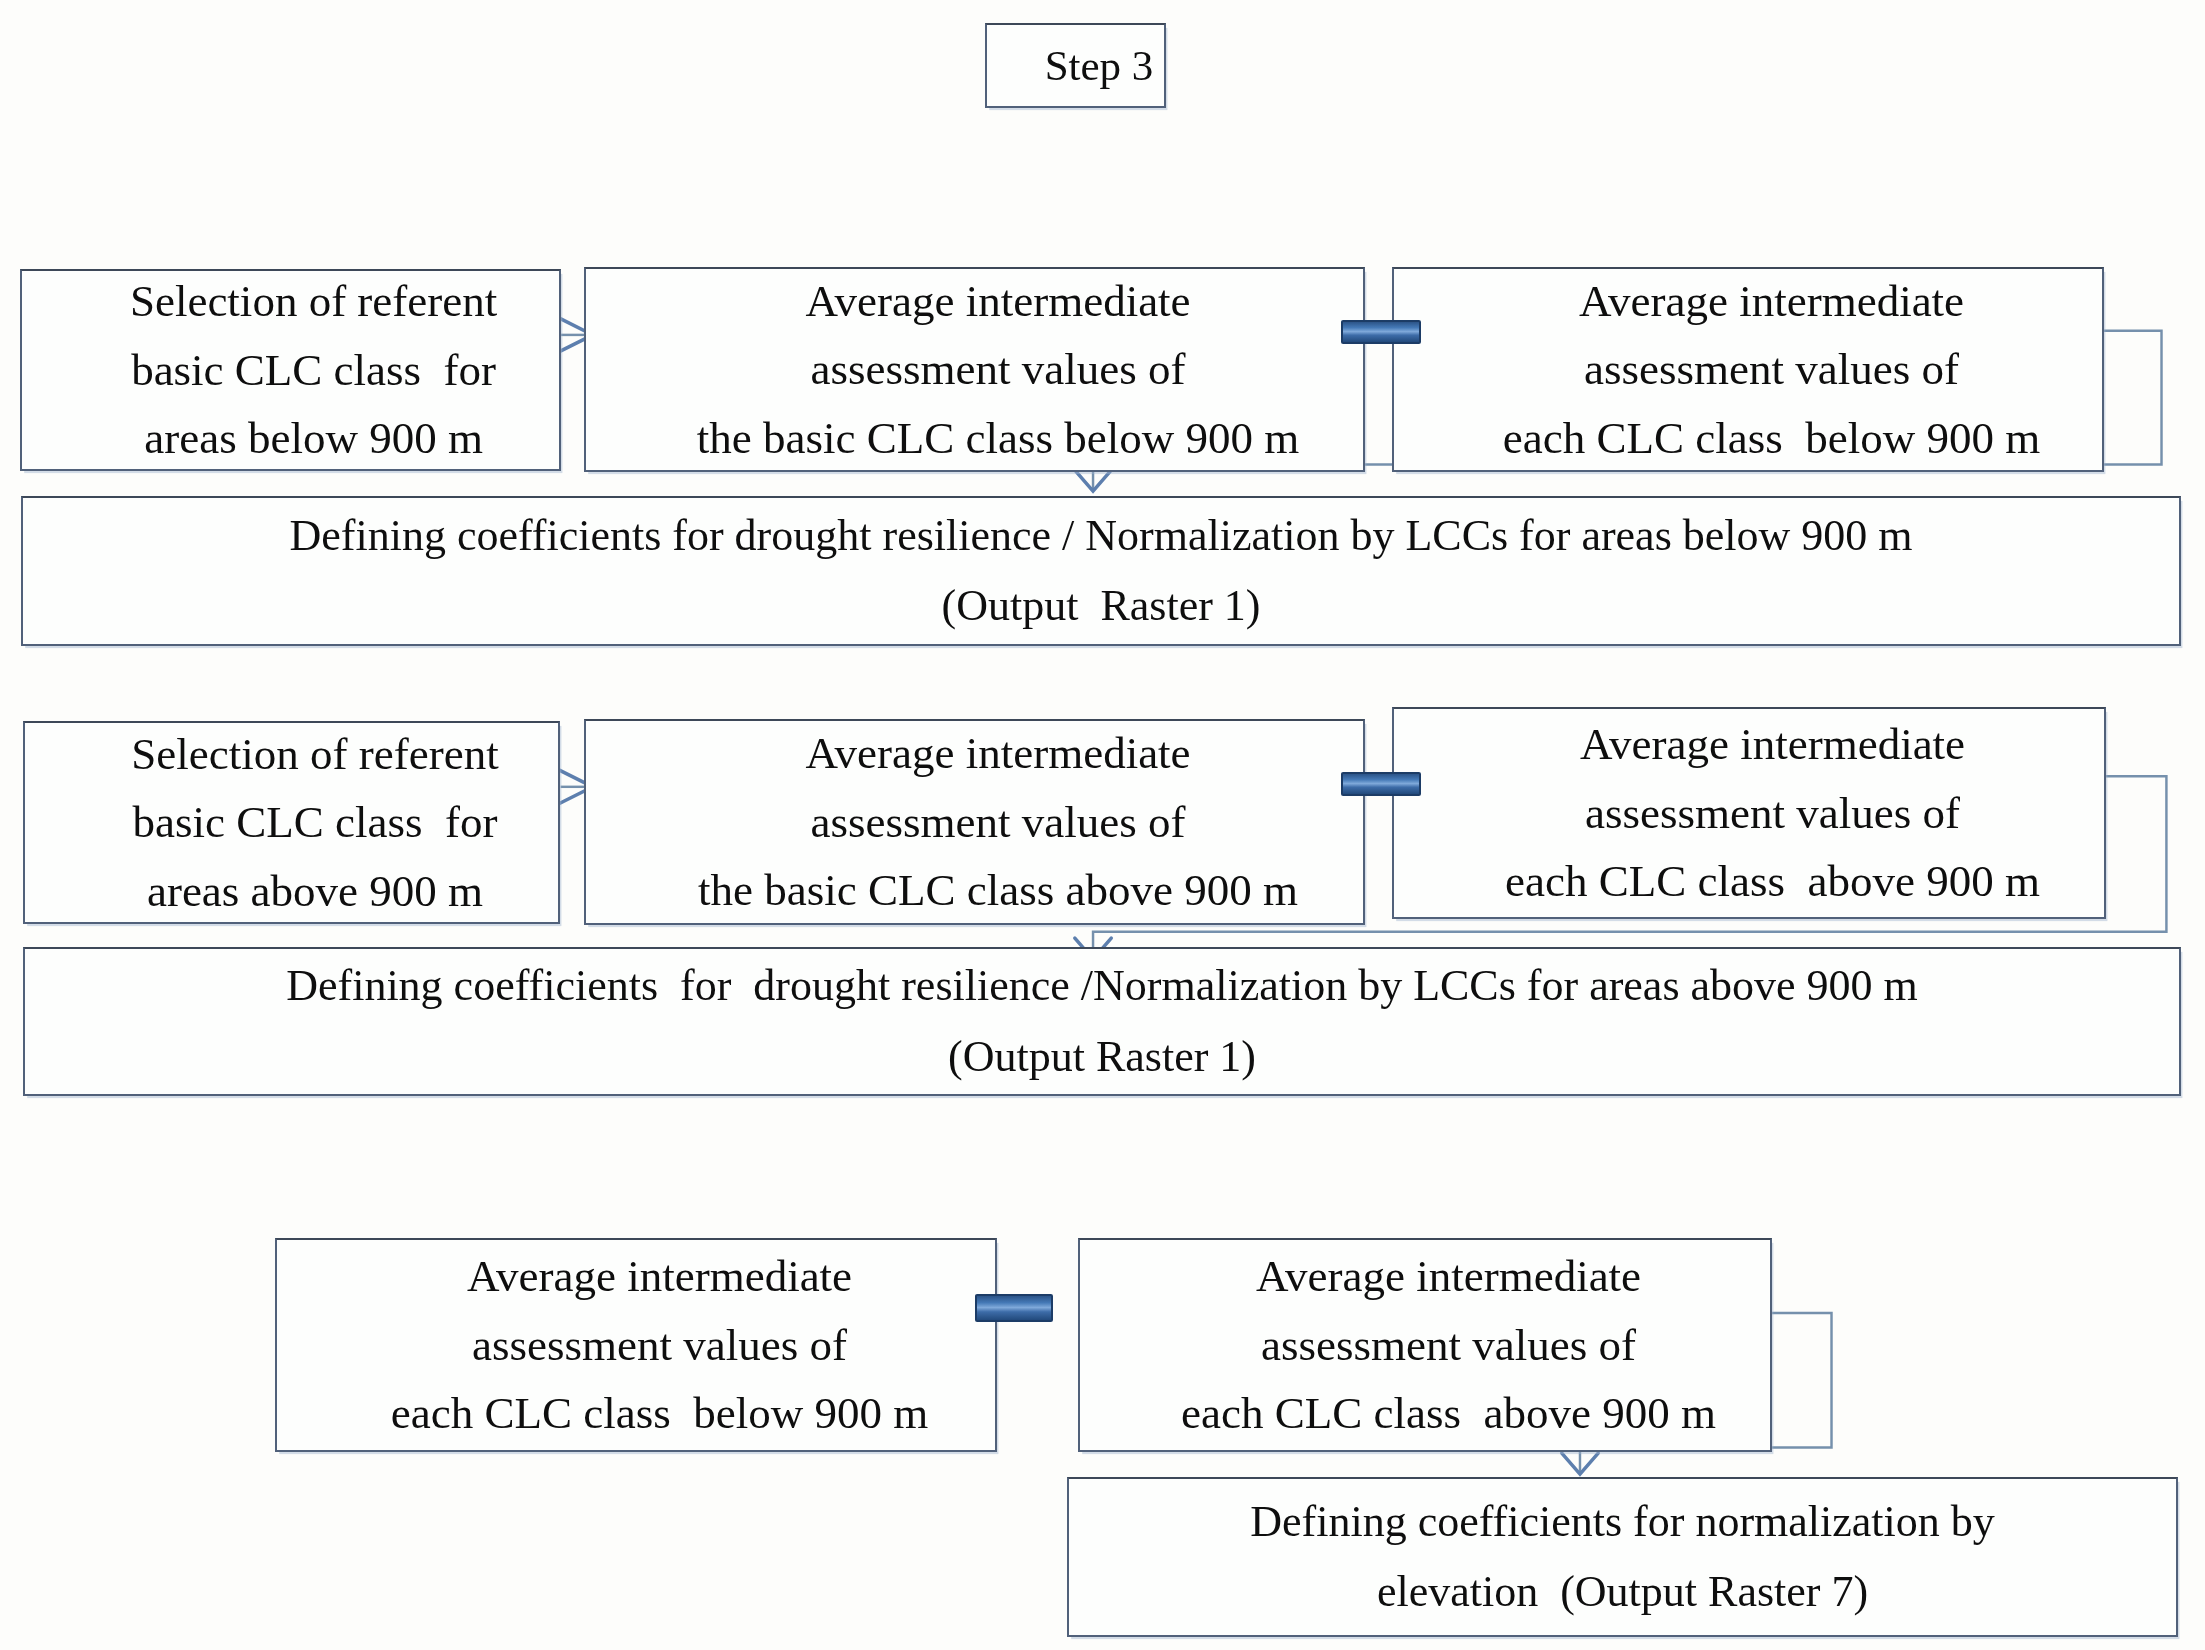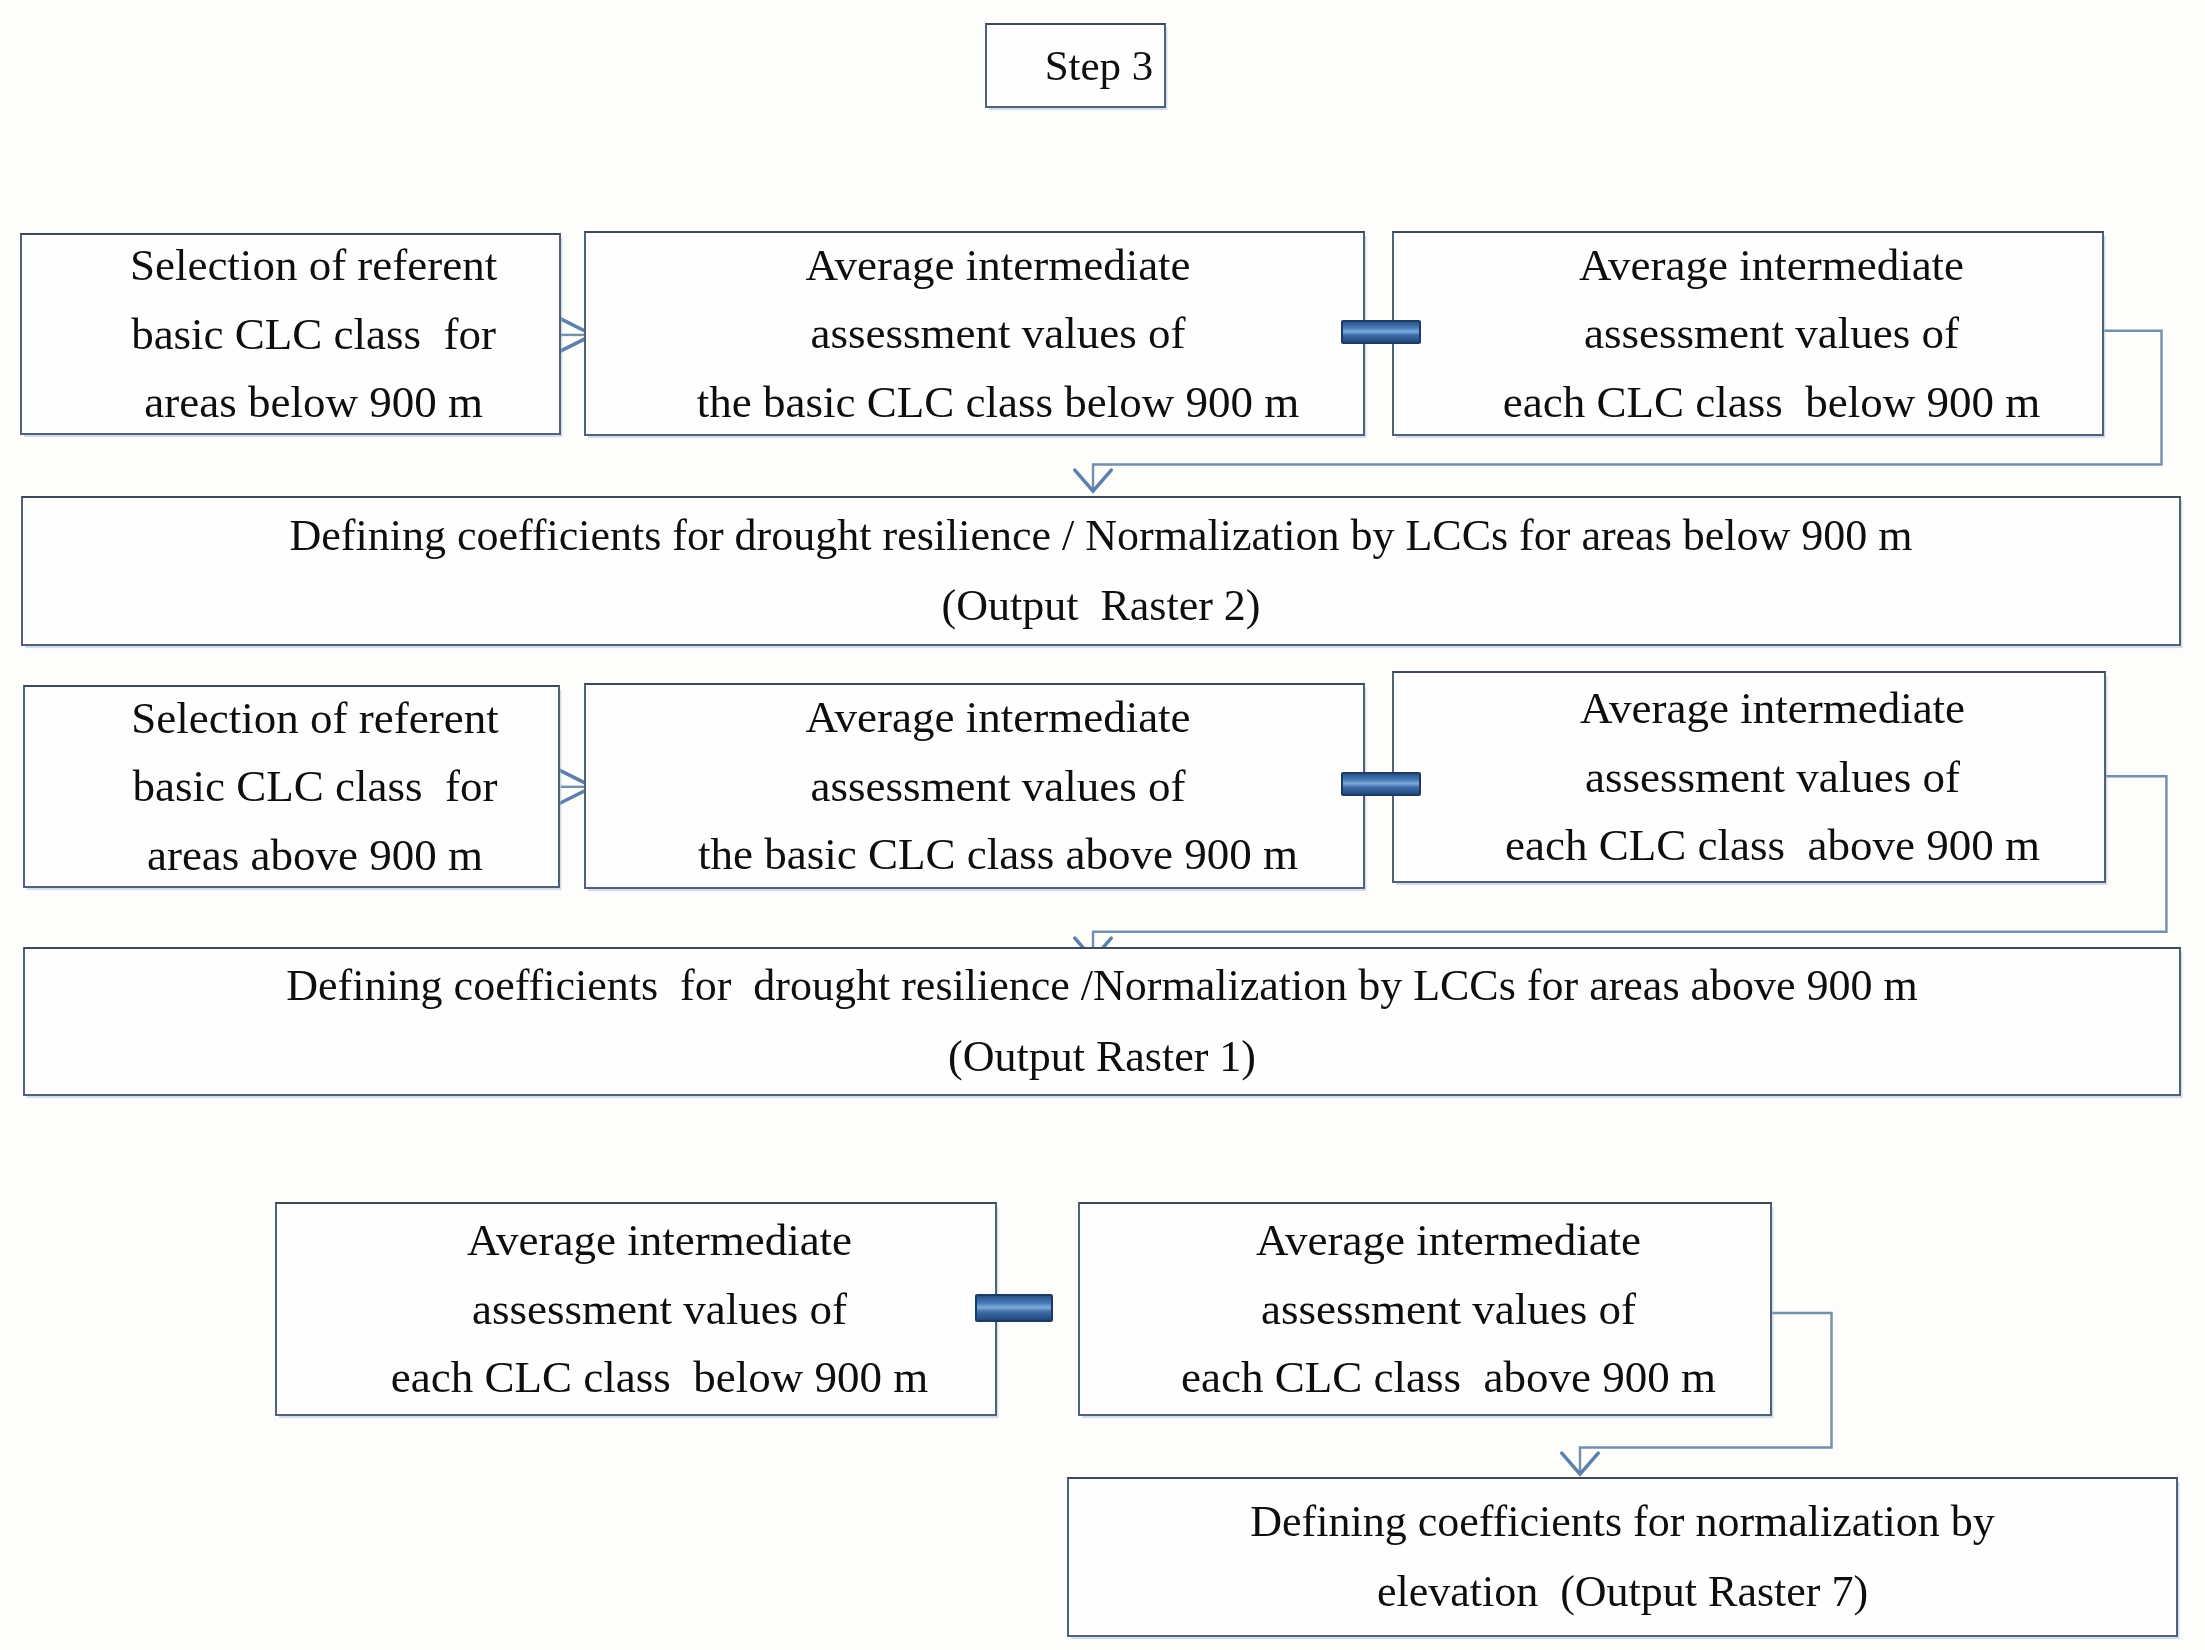--- a/index.html
+++ b/index.html
@@ -22,21 +22,21 @@
     justify-content:center;
     text-align:center;
     white-space:pre-wrap;
     font-size:45px;
     line-height:1.5;
     box-shadow:2.8px 3.5px 0 -1.4px rgba(160,180,206,0.45);
     padding-left:47px;
   }
   .box.title{font-size:43px;line-height:1.2;}
   .box.wide{font-size:44px;line-height:1.6;padding:0 17px;}
-  .box.tall3{line-height:1.52;}
+  .box.tall3{line-height:1.52;margin-top:36px;}
   .eq{
     position:absolute;
     box-sizing:border-box;
     border:2.1px solid #1c3c66;
     border-radius:2.1px;
     background:linear-gradient(180deg,#2c5488 0%,#4479b6 28%,#7fa9da 48%,#3d6ca8 66%,#224a7c 100%);
   }
   svg.connectors{
     position:absolute;left:0;top:0;
     pointer-events:none;
@@ -84,21 +84,21 @@
 areas below 900 m</div>
   <div class="box tall3" style="left:584px;top:231px;width:781px;height:205px;">Average intermediate
 assessment values of
 the basic CLC class below 900 m</div>
   <div class="box tall3" style="left:1392px;top:231px;width:712px;height:205px;">Average intermediate
 assessment values of
 each CLC class  below 900 m</div>
   <div class="eq" style="left:1341px;top:320px;width:80px;height:24px;"></div>
 
   <div class="box wide" style="left:21px;top:496px;width:2160px;height:150px;">Defining coefficients for drought resilience / Normalization by LCCs for areas below 900 m
-(Output  Raster 2)</div>
+(Output  Raster 1)</div>
 
   <div class="box tall3" style="left:23px;top:685px;width:537px;height:203px;">Selection of referent
 basic CLC class  for
 areas above 900 m</div>
   <div class="box tall3" style="left:584px;top:683px;width:781px;height:206px;">Average intermediate
 assessment values of
 the basic CLC class above 900 m</div>
   <div class="box tall3" style="left:1392px;top:671px;width:714px;height:212px;">Average intermediate
 assessment values of
 each CLC class  above 900 m</div>

